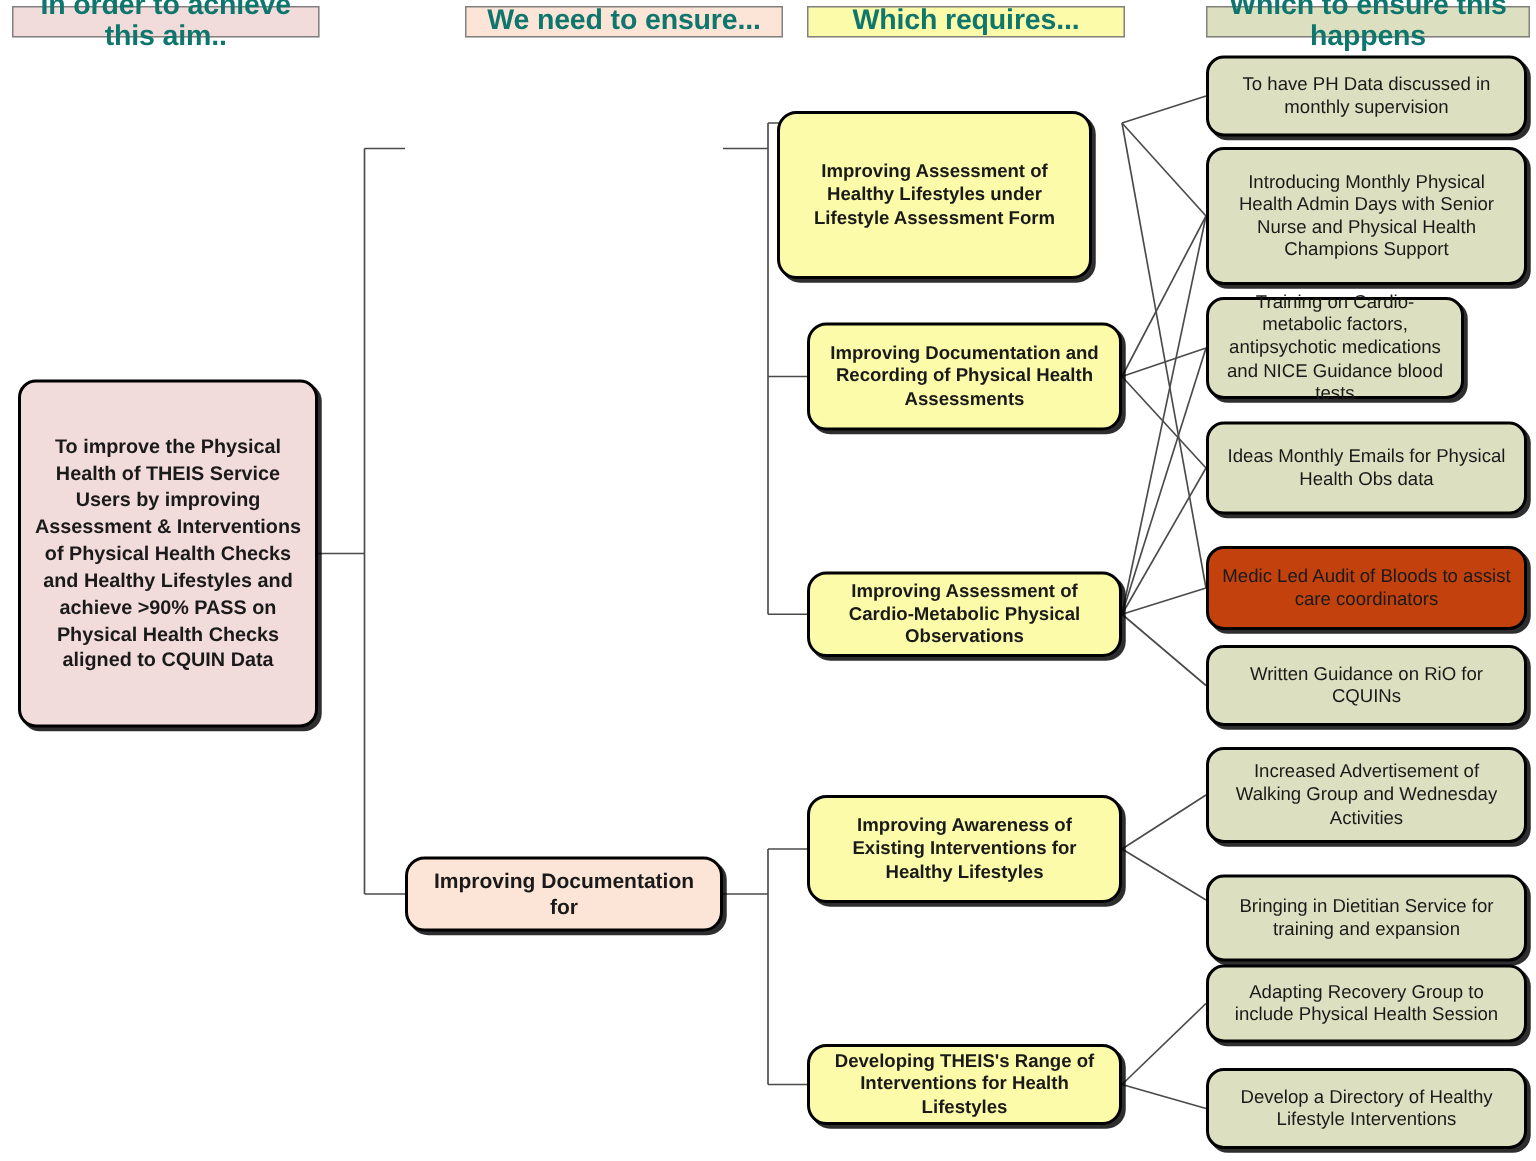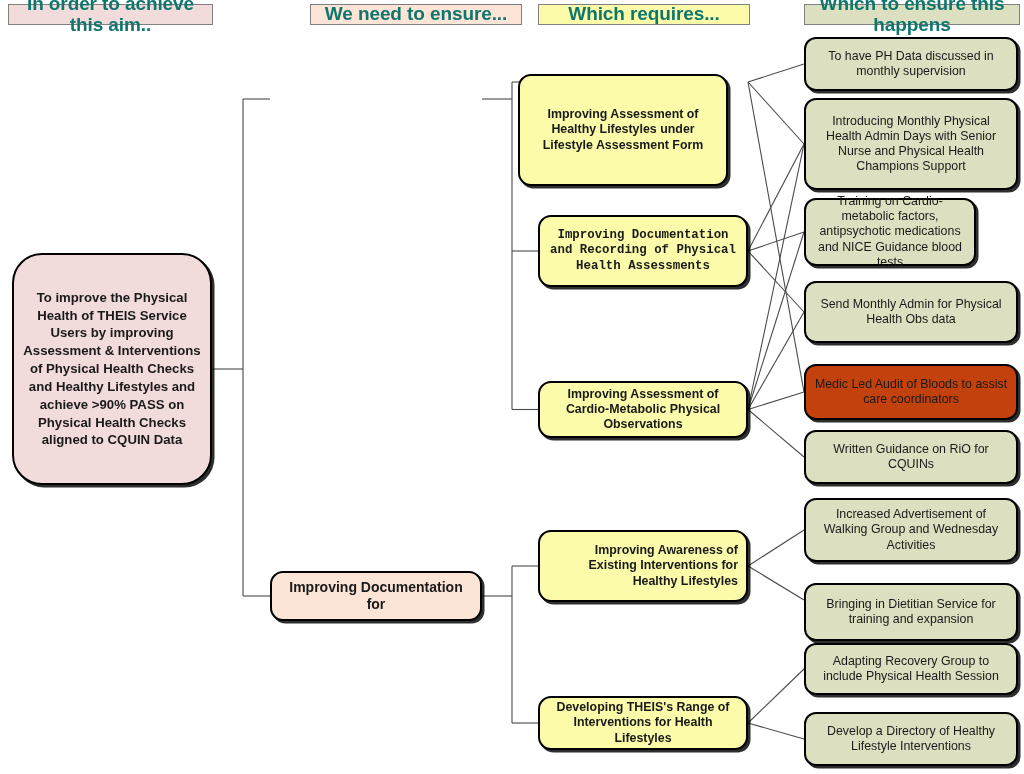--- a/index.html
+++ b/index.html
@@ -58,21 +58,21 @@
     color: #1a1a1a;
     box-shadow: 2.5px 2.5px 0 rgba(0,0,0,0.82);
     padding: 4px 8px;
     line-height: 1.22;
   }
 
   .node.aim {
     background: #f2dcdb;
     font-weight: bold;
     font-size: 13.2px;
-    border-radius: 30px;
+    border-radius: 12px;
     line-height: 1.35;
   }
   .node.driver {
     background: #fce4d6;
     font-weight: bold;
     font-size: 14px;
   }
   .node.change {
     background: #fbfbaa;
     font-weight: bold;
@@ -139,44 +139,44 @@
     <span>To improve the Physical Health of THEIS Service Users by improving Assessment &amp; Interventions of Physical Health Checks and Healthy Lifestyles and achieve &gt;90% PASS on Physical Health Checks aligned to CQUIN Data</span>
   </div>
 
   <div class="node driver" style="left: 270px; top: 571px; width: 212px; height: 50px; background: rgb(252, 228, 214);">
     <span>Improving Documentation for</span>
   </div>
 
   <div class="node change" style="left: 518px; top: 38px; width: 210px; height: 112px; background: rgb(251, 251, 170); margin-top: 36px;">
     <span>Improving Assessment of Healthy Lifestyles under Lifestyle Assessment Form</span>
   </div>
-  <div class="node change" style="left: 538px; top: 215px; width: 210px; height: 72px; background: rgb(251, 251, 170); font-family: Liberation Mono, monospace;">
+  <div class="node change" style="left: 538px; top: 215px; width: 210px; height: 72px; background: rgb(251, 251, 170);">
     <span>Improving Documentation and Recording of Physical Health Assessments</span>
   </div>
   <div class="node change" style="left: 538px; top: 381px; width: 210px; height: 57px; background: rgb(251, 251, 170);">
     <span>Improving Assessment of Cardio-Metabolic Physical Observations</span>
   </div>
-  <div class="node change" style="left: 538px; top: 530px; width: 210px; height: 72px; background: rgb(251, 251, 170); text-align: right;">
+  <div class="node change" style="left: 538px; top: 530px; width: 210px; height: 72px; background: rgb(251, 251, 170);">
     <span>Improving Awareness of Existing Interventions for Healthy Lifestyles</span>
   </div>
   <div class="node change" style="left: 538px; top: 696px; width: 210px; height: 54px; background: rgb(251, 251, 170);">
     <span>Developing THEIS's Range of Interventions for Health Lifestyles</span>
   </div>
 
   <div class="node idea" style="left: 804px; top: 37px; width: 214px; height: 54px; background: rgb(221, 224, 192);">
     <span>To have PH Data discussed in monthly supervision</span>
   </div>
   <div class="node idea" style="left: 804px; top: 98px; width: 214px; height: 92px; background: rgb(221, 224, 192);">
     <span>Introducing Monthly Physical Health Admin Days with Senior Nurse and Physical Health Champions Support</span>
   </div>
   <div class="node idea" style="left: 804px; top: 198px; width: 172px; height: 68px; background: rgb(221, 224, 192);">
     <span>Training on Cardio-metabolic factors, antipsychotic medications and NICE Guidance blood tests</span>
   </div>
   <div class="node idea" style="left: 804px; top: 281px; width: 214px; height: 62px; background: rgb(221, 224, 192);">
-    <span>Send Monthly Admin for Physical Health Obs data</span>
+    <span>Ideas Monthly Emails for Physical Health Obs data</span>
   </div>
   <div class="node idea" style="left: 804px; top: 364px; width: 214px; height: 56px; background: #c2410c;">
     <span>Medic Led Audit of Bloods to assist care coordinators</span>
   </div>
   <div class="node idea" style="left: 804px; top: 430px; width: 214px; height: 54px; background: rgb(221, 224, 192);">
     <span>Written Guidance on RiO for CQUINs</span>
   </div>
   <div class="node idea" style="left: 804px; top: 498px; width: 214px; height: 64px; background: rgb(221, 224, 192);">
     <span>Increased Advertisement of Walking Group and Wednesday Activities</span>
   </div>

